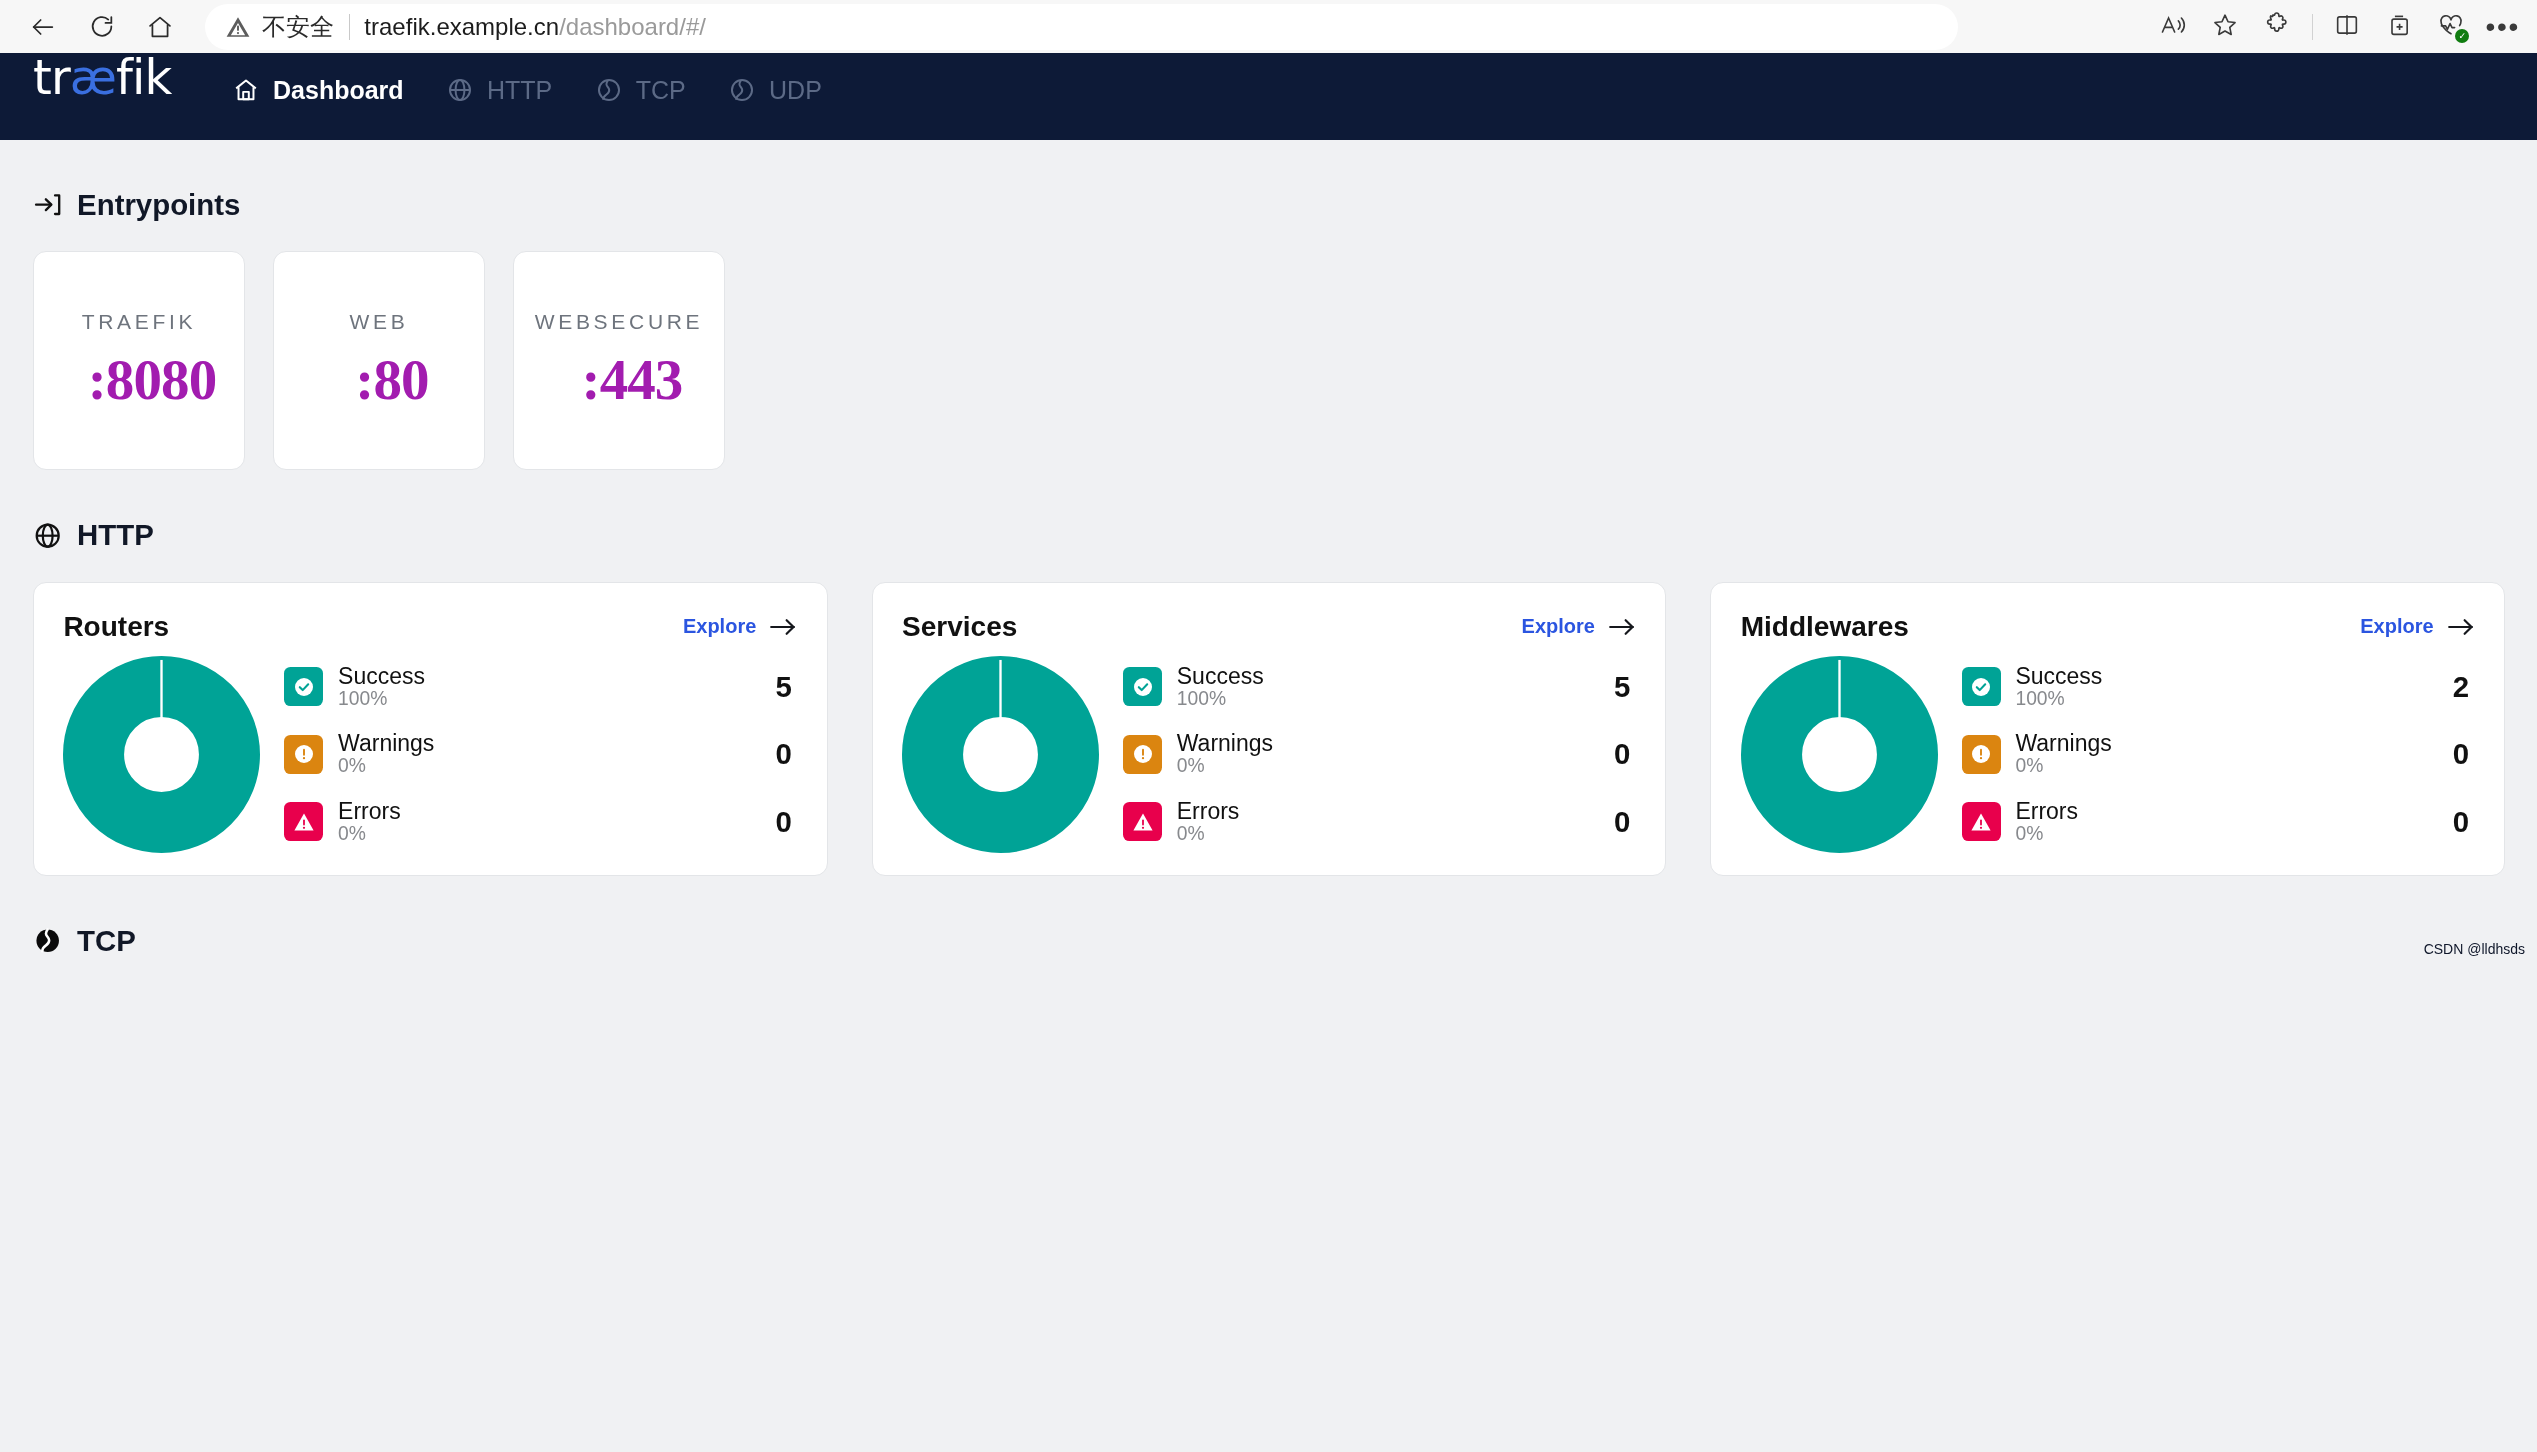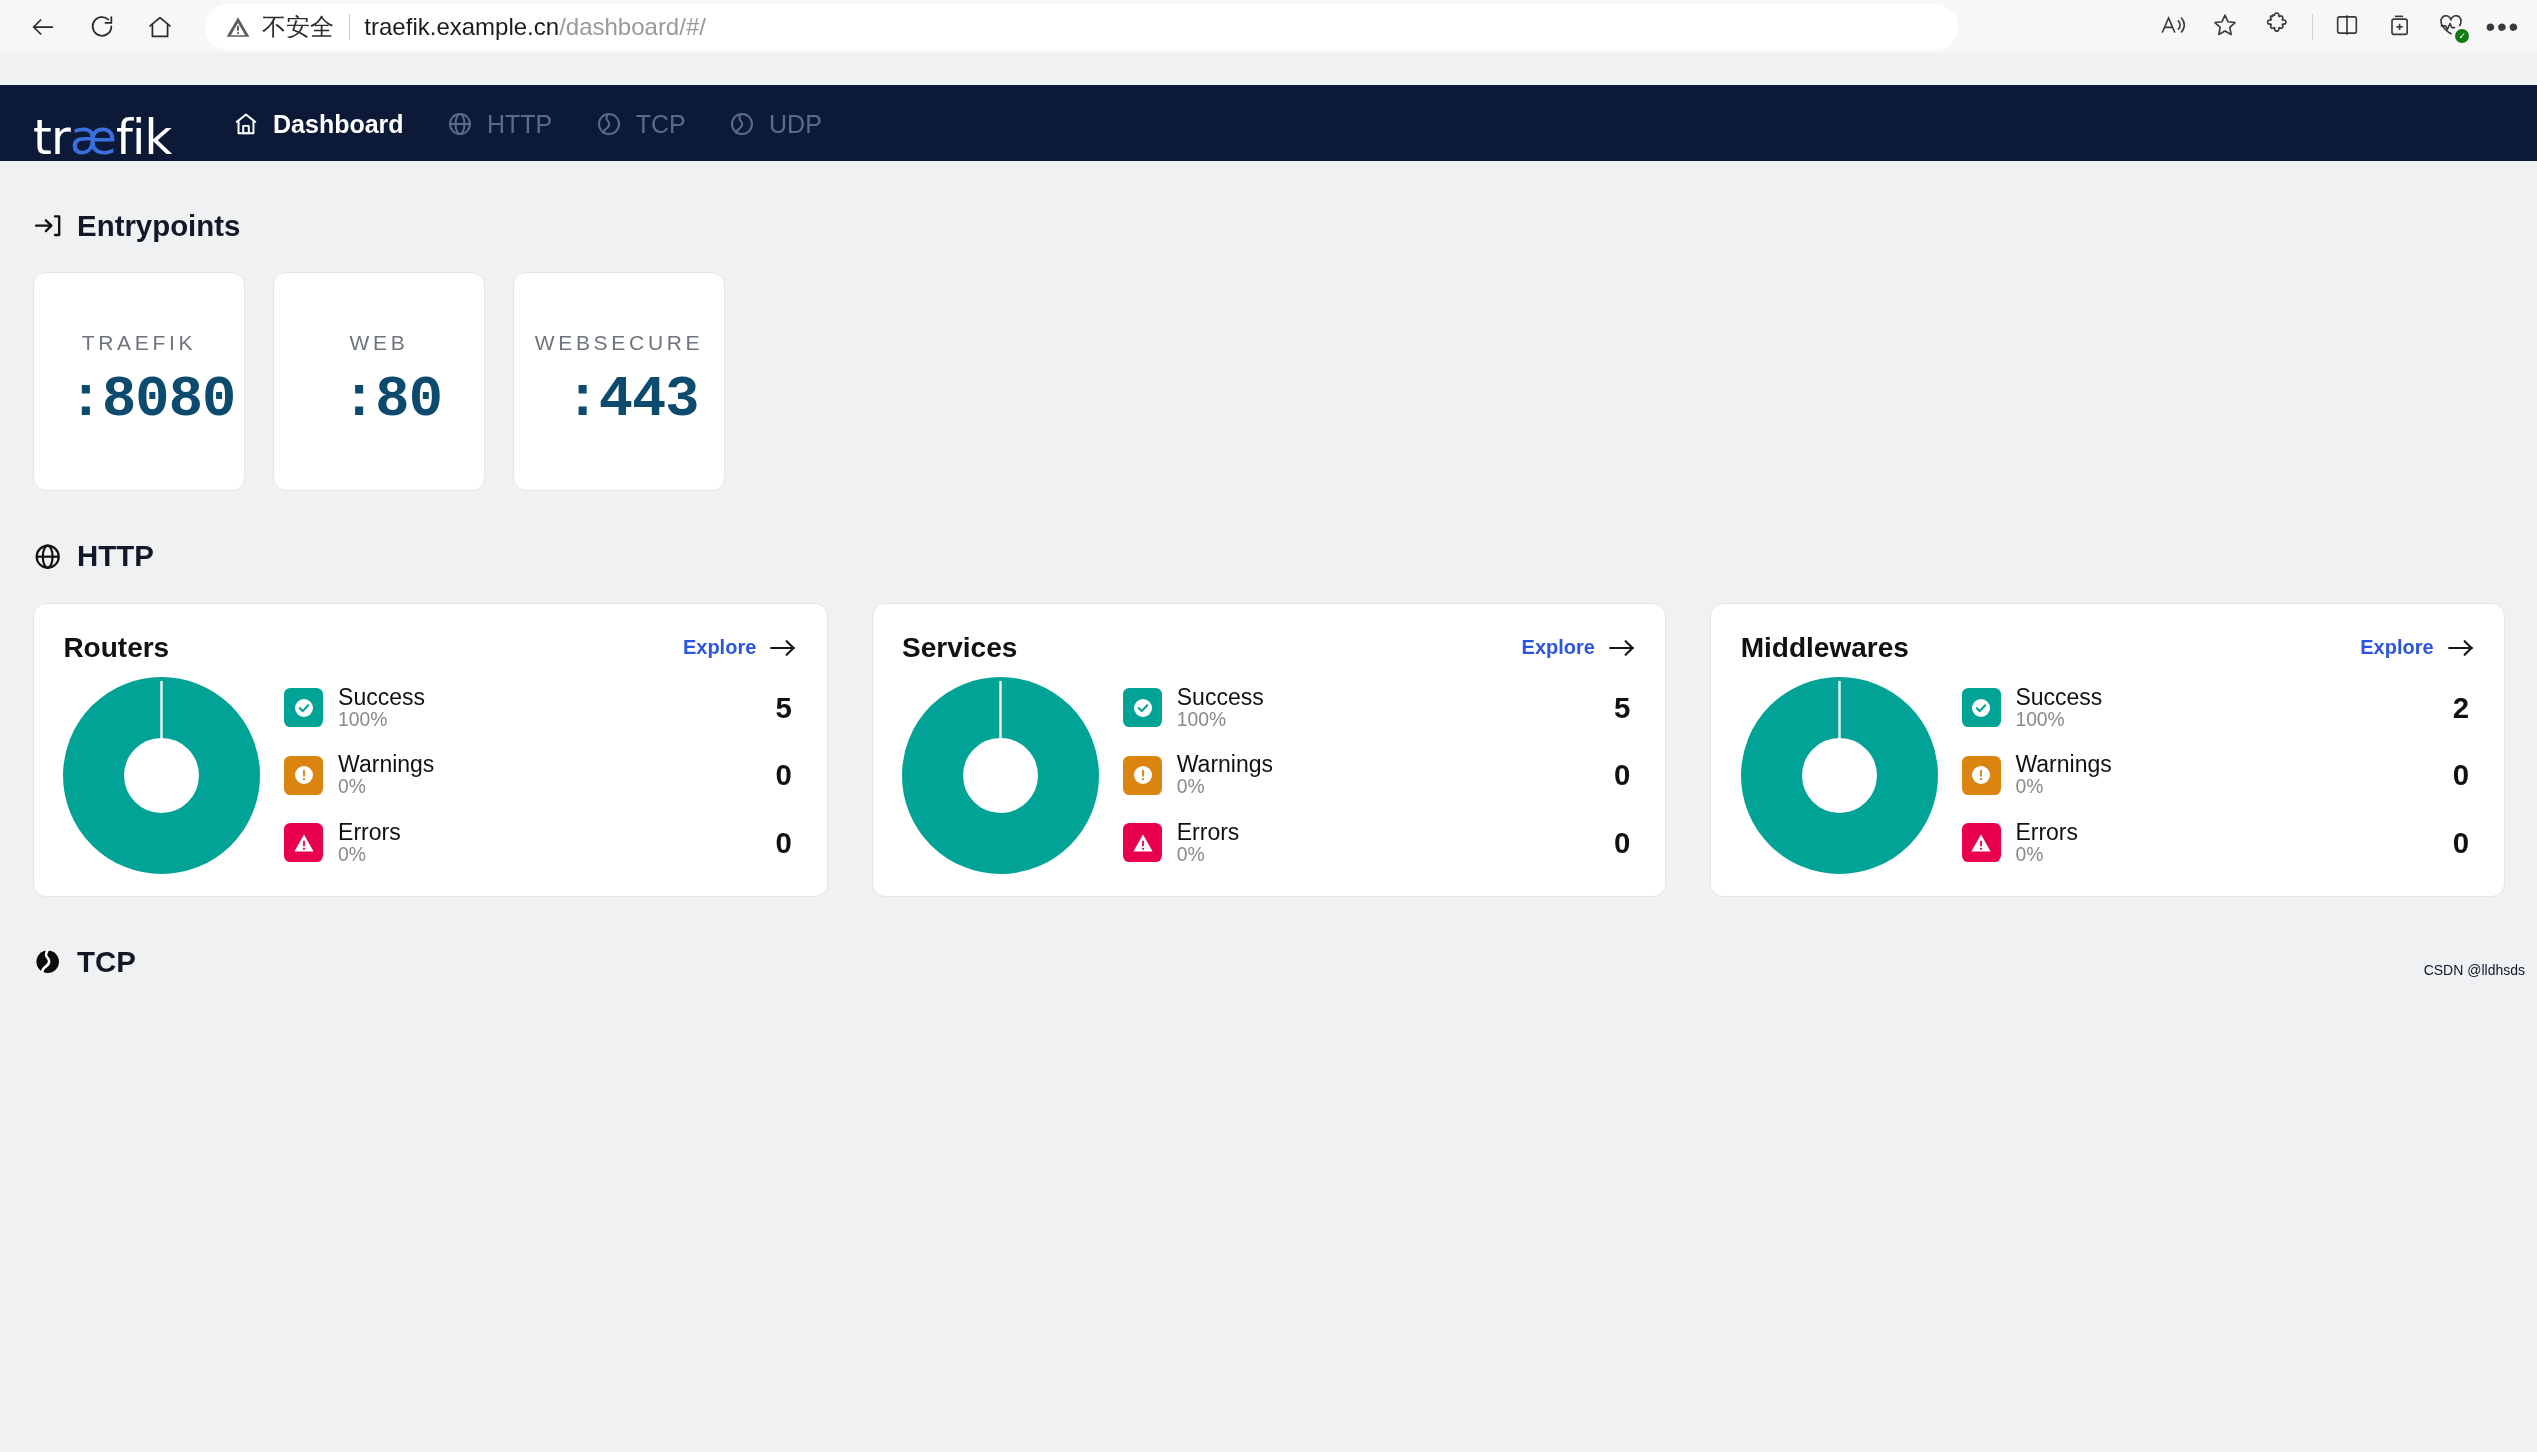--- a/index.html
+++ b/index.html
@@ -72,27 +72,26 @@
     position: absolute; right: 7.4px; bottom: 7.4px;
     width: 14px; height: 14px; border-radius: 50%;
     background: #107c10;
     display: flex; align-items: center; justify-content: center;
     color: #fff; font-size: 9.2px; line-height: 1;
   }
   .dots { font-size: 28px; letter-spacing: 1.8px; color: #3a3a3a; }
 
   
   .navbar {
-    height: 76px;
+    height: 87px;
     background: #0d1a37;
     display: flex;
-    align-items: flex-end;
+    align-items: flex-start;
     padding: 0 37px 0 33px;
     position: relative;
-    margin-top: 32px;
   }
   .logo {
     font-size: 48px;
     font-weight: 400;
     letter-spacing: -0.9px;
     color: #ffffff;
     line-height: 1;
     margin-right: 57px;
     font-family: "DejaVu Sans", sans-serif;
   }
@@ -144,23 +143,23 @@
   }
   .ep-name {
     font-size: 21px;
     letter-spacing: 3.7px;
     color: #6e747d;
     font-weight: 400;
   }
   .ep-port {
     font-size: 57px;
     font-weight: 700;
-    color: #0c4a6e;
+    color: #a21caf;
     letter-spacing: -0.9px;
-    font-family: Liberation Mono, monospace;
+    font-family: Liberation Serif, serif;
     margin-left: 26px;
   }
 
   
   .stat-row { display: flex; gap: 44px; }
   .stat-card {
     flex: 1 1 0;
     height: 294px;
     background: #ffffff;
     border: 0.9px solid #e3e5e8;

